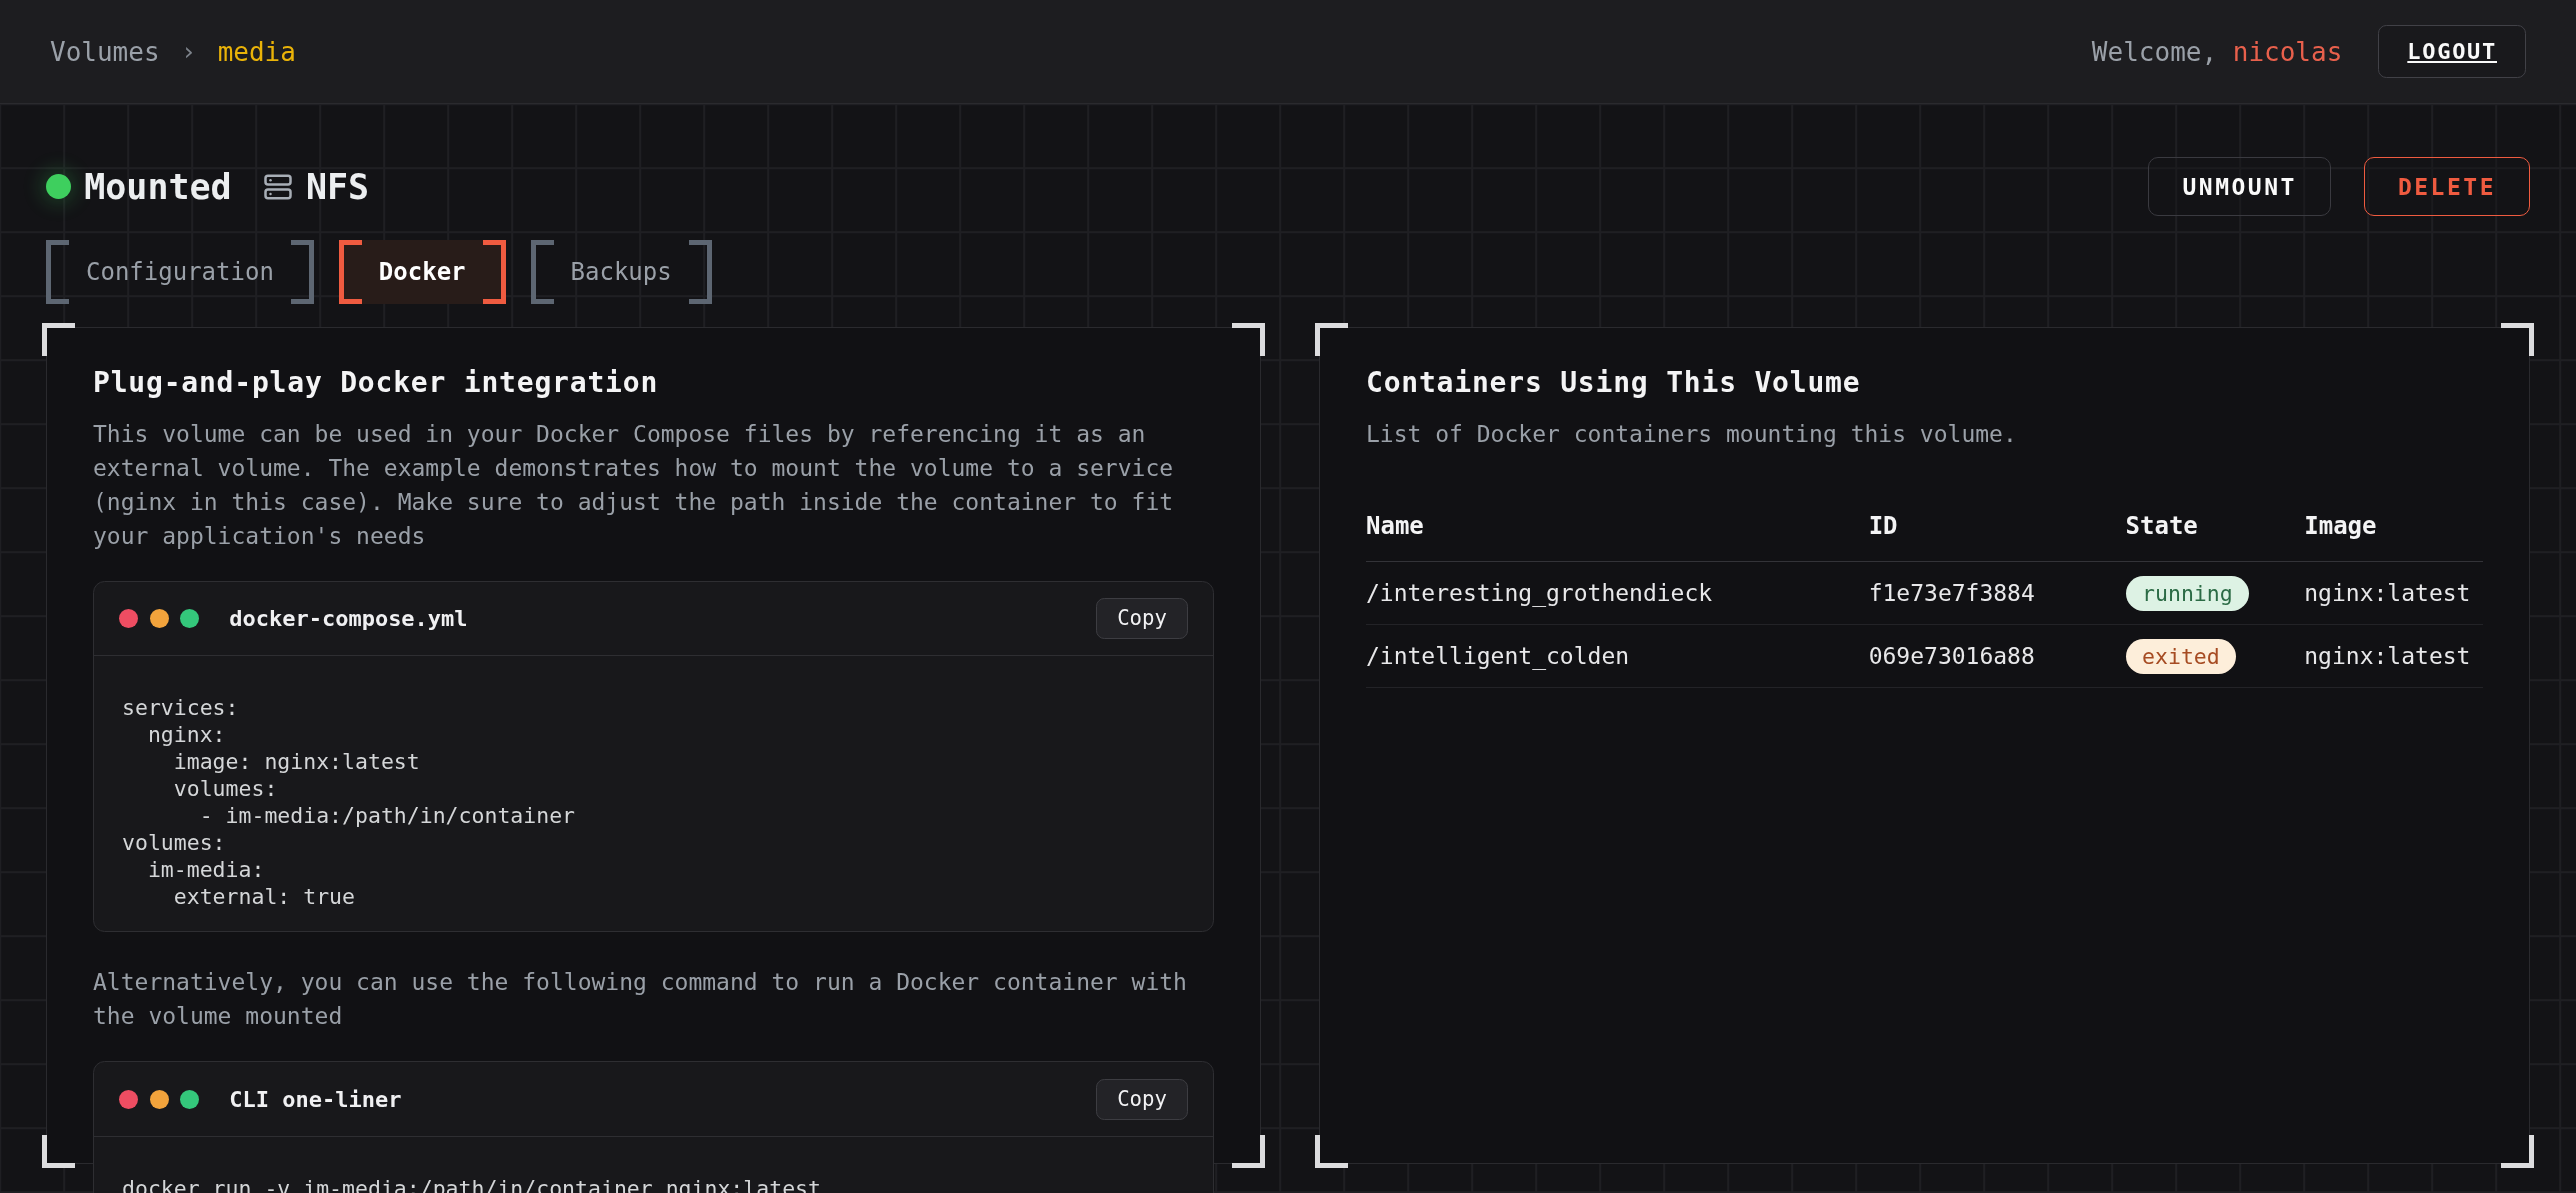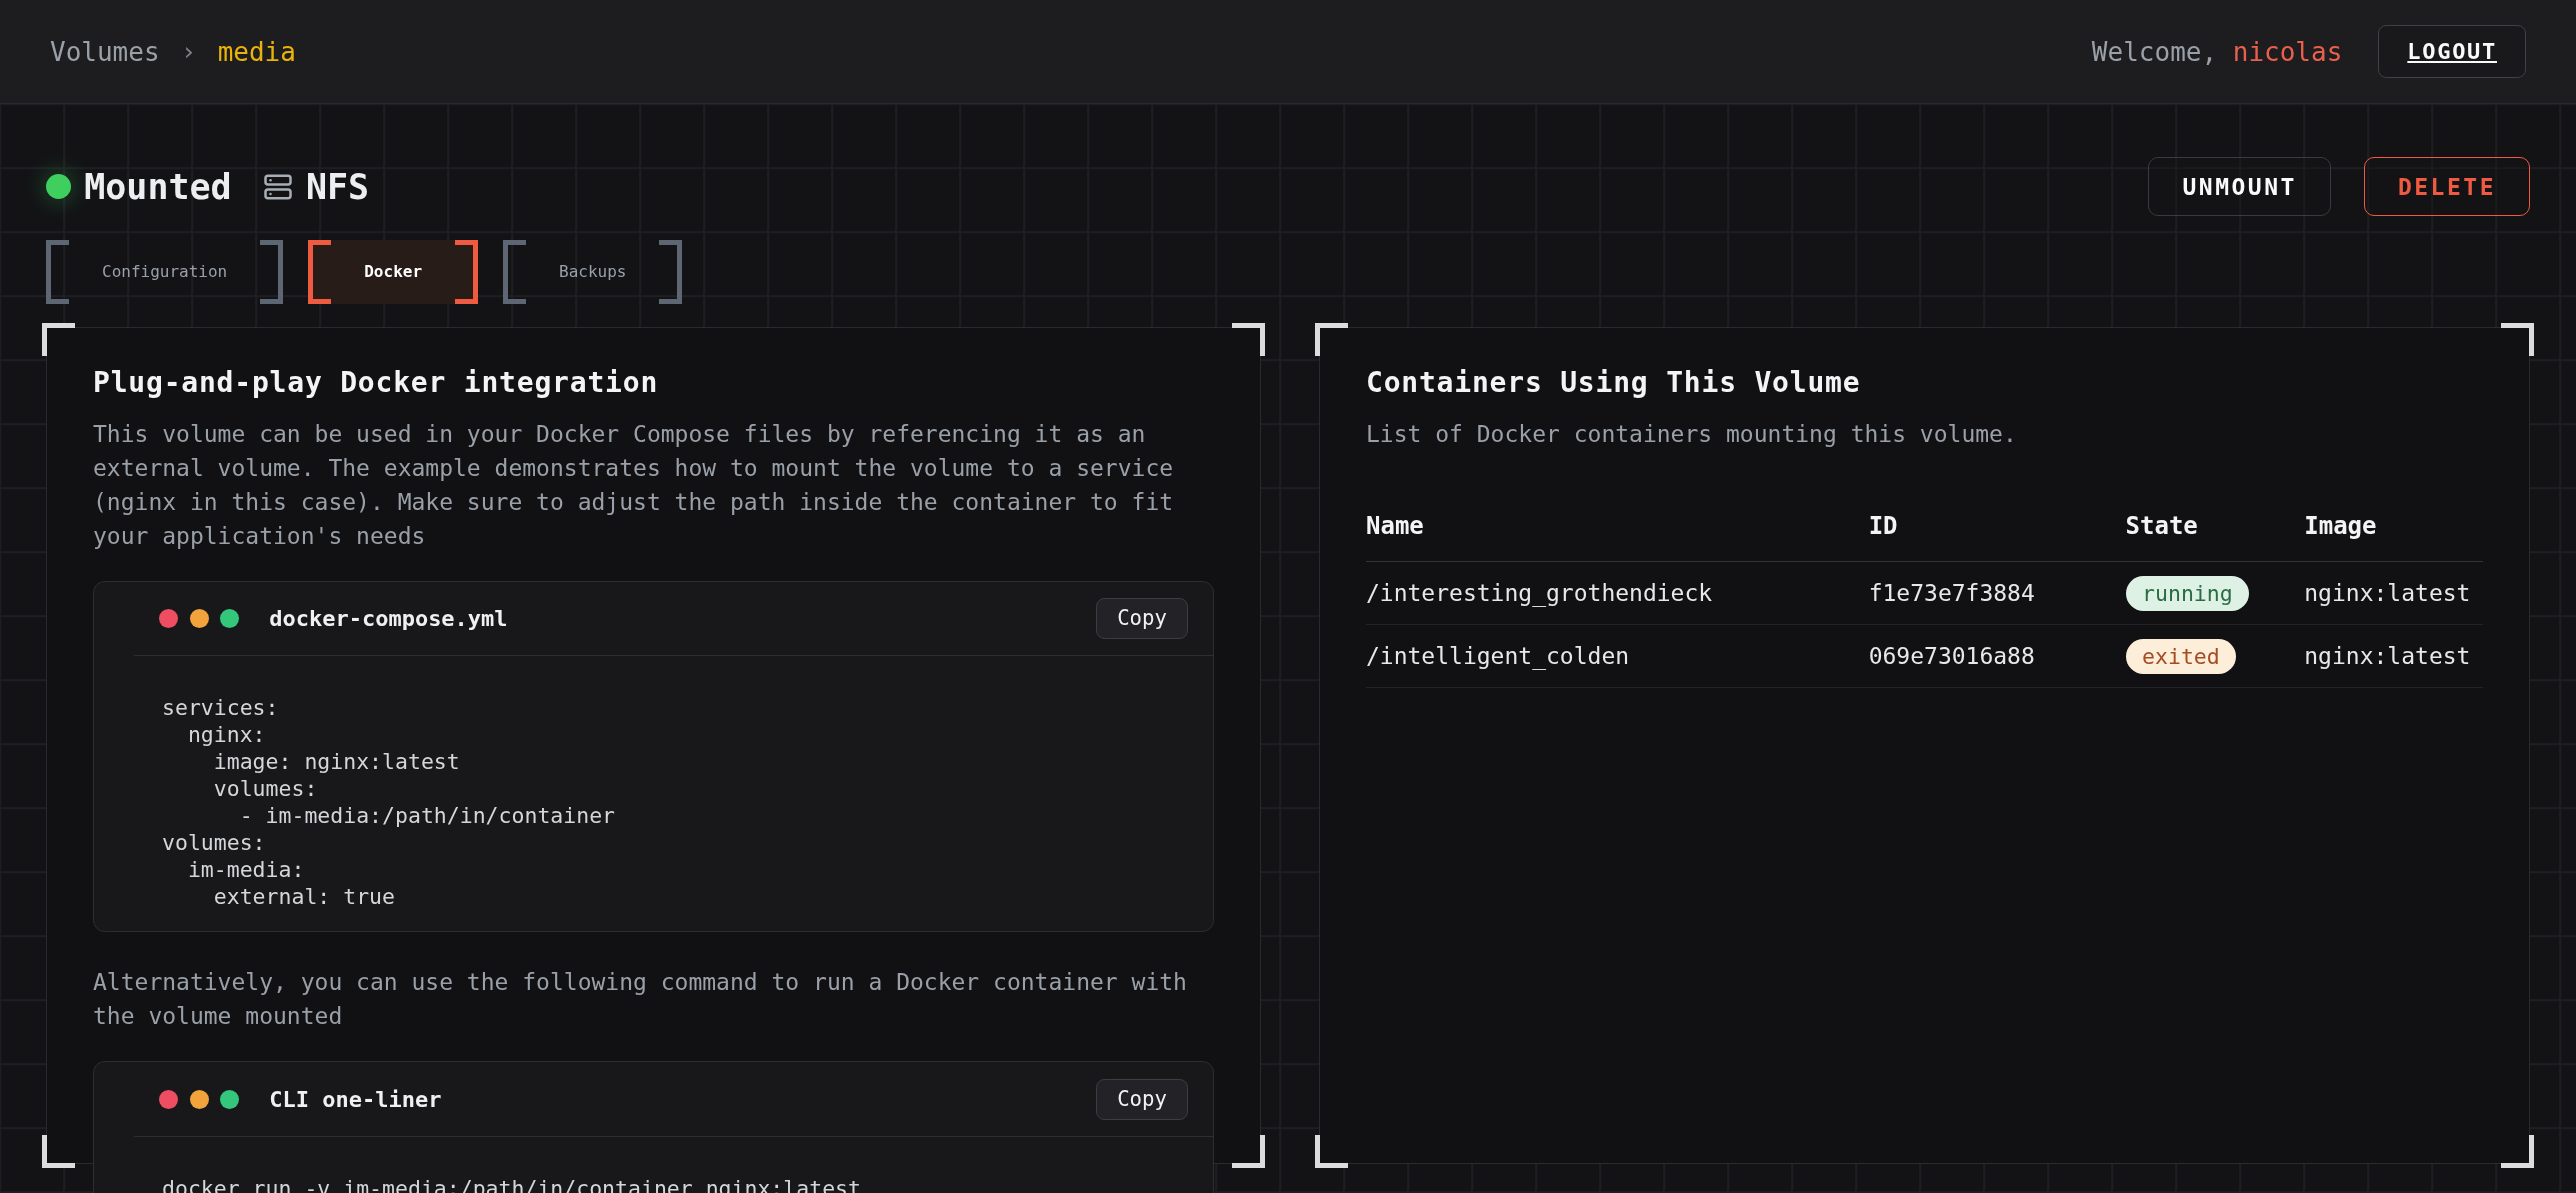--- a/index.html
+++ b/index.html
@@ -37,21 +37,21 @@
   .server-icon { width:30px; height:30px; color:#a8aeb6; }
   .action-btns { display:flex; align-items:center; gap:33px; }
   .btn-outline { background:rgba(19,19,22,.35); border:1.7px solid #3a3a40; border-radius:10px;
     color:#fafafa; font-weight:bold; font-size:23px; letter-spacing:2.5px;
     padding:15.7px 33px; font-family:inherit; cursor:pointer; }
   .btn-danger { border-color:#ef5b40; color:#ef5b40; }
 
   
   .tabs { display:flex; align-items:center; gap:25px; margin-top:21.5px; }
   .tab { position:relative; height:64px; display:flex; align-items:center;
-    padding:0 56px; font-size:16px; color:#9aa0a8; cursor:pointer; }
+    padding:0 40px; font-size:24px; color:#9aa0a8; cursor:pointer; }
   .tab::before, .tab::after { content:""; position:absolute; top:0; bottom:0; width:18px; }
   .tab::before { left:0; border-left:5px solid #5d6672; border-top:5px solid #5d6672;
     border-bottom:5px solid #5d6672; }
   .tab::after { right:0; border-right:5px solid #5d6672; border-top:5px solid #5d6672;
     border-bottom:5px solid #5d6672; }
   .tab.active { background:#281c19; color:#ffffff; font-weight:bold; }
   .tab.active::before { border-color:#ef5b40; }
   .tab.active::after { border-color:#ef5b40; }
 
   
@@ -63,21 +63,21 @@
   .corner.tl { top:-5px; left:-5px; border-top:5px solid #dcdcde; border-left:5px solid #dcdcde; }
   .corner.tr { top:-5px; right:-5px; border-top:5px solid #dcdcde; border-right:5px solid #dcdcde; }
   .corner.bl { bottom:-5px; left:-5px; border-bottom:5px solid #dcdcde; border-left:5px solid #dcdcde; }
   .corner.br { bottom:-5px; right:-5px; border-bottom:5px solid #dcdcde; border-right:5px solid #dcdcde; }
   .panel-inner { padding:38px 46px; }
 
   .panel-title { font-size:28px; font-weight:bold; color:#f4f4f5; letter-spacing:0.8px; }
   .panel-desc { margin-top:18px; font-size:23px; line-height:34px; color:#9aa0a8; }
 
   
-  .code-block { margin-top:28px; background:#18181b; border:1.7px solid #2e2e32; border-radius:11.6px; overflow:hidden;padding-left:40px; }
+  .code-block { margin-top:28px; background:#18181b; border:1.7px solid #2e2e32; border-radius:11.6px; overflow:hidden; }
   .code-header { display:flex; align-items:center; padding:16.5px 25px; }
   .traffic { display:flex; align-items:center; gap:11.6px; }
   .t-dot { width:19px; height:19px; border-radius:50%; }
   .t-red { background:#ee4d62; }
   .t-amber { background:#f2a33c; }
   .t-green { background:#34c77b; }
   .code-filename { margin-left:30px; font-size:22px; font-weight:bold; color:#f0f0f2; }
   .copy-btn { margin-left:auto; background:#232327; border:1.7px solid #3d3d42; border-radius:8.3px;
     color:#f2f2f4; font-size:20.7px; padding:7.4px 20px; font-family:inherit; cursor:pointer; }
   .code-body { border-top:1.7px solid #2e2e32; padding:21.5px 28px; }

